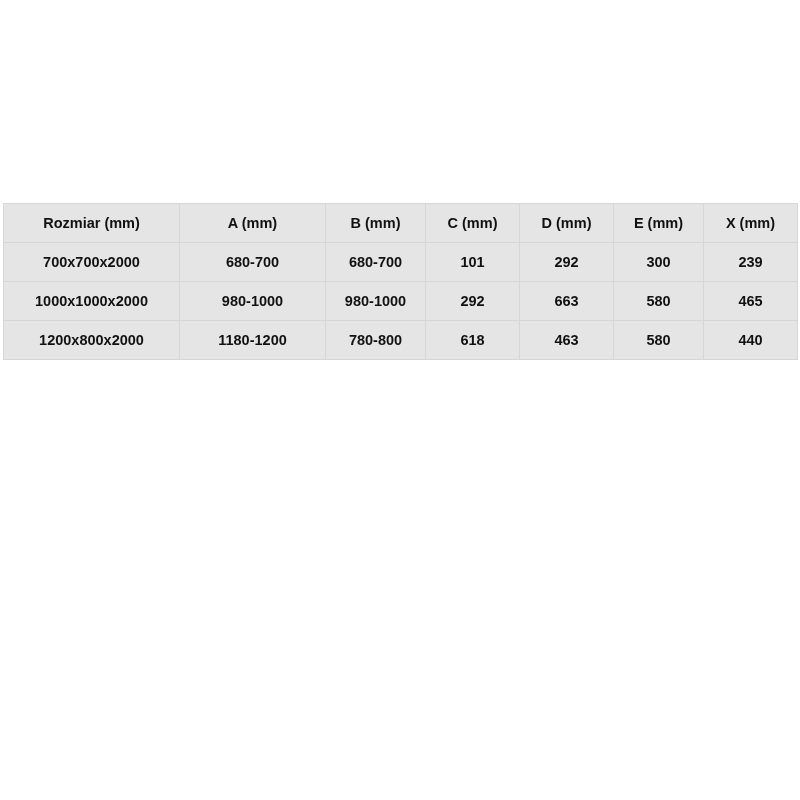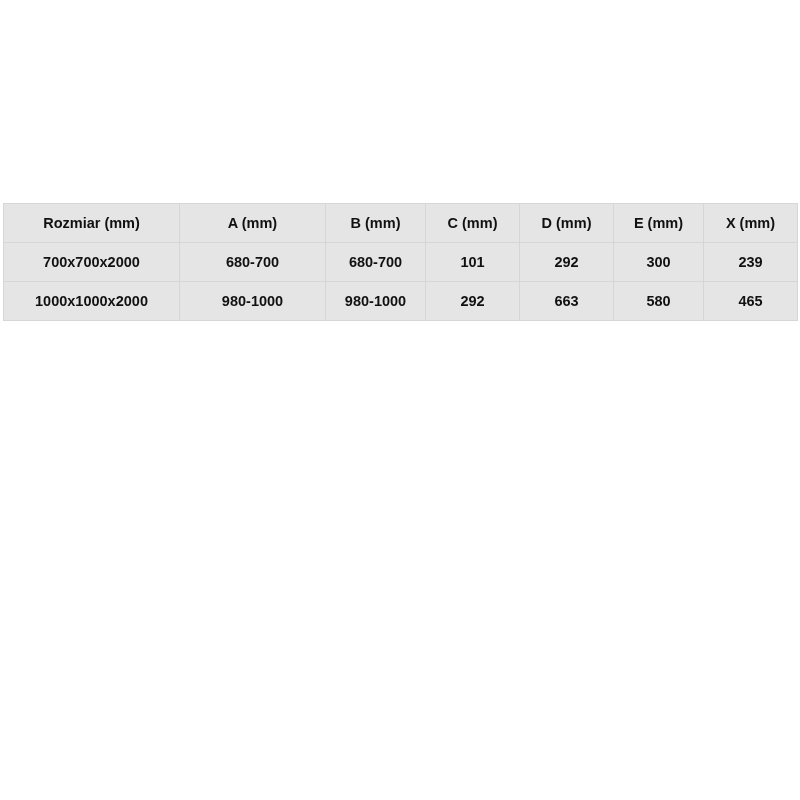--- a/index.html
+++ b/index.html
@@ -95,16 +95,25 @@
         </tr>
         <tr>
           <td>1000x1000x2000</td>
           <td>980-1000</td>
           <td>980-1000</td>
           <td>292</td>
           <td>663</td>
           <td>580</td>
           <td>465</td>
         </tr>
+        <tr>
+          <td>1200x800x2000</td>
+          <td>1180-1200</td>
+          <td>780-800</td>
+          <td>618</td>
+          <td>463</td>
+          <td>580</td>
+          <td>440</td>
+        </tr>
       </tbody>
     </table>
   </div>
 </div>
 
 </body></html>

